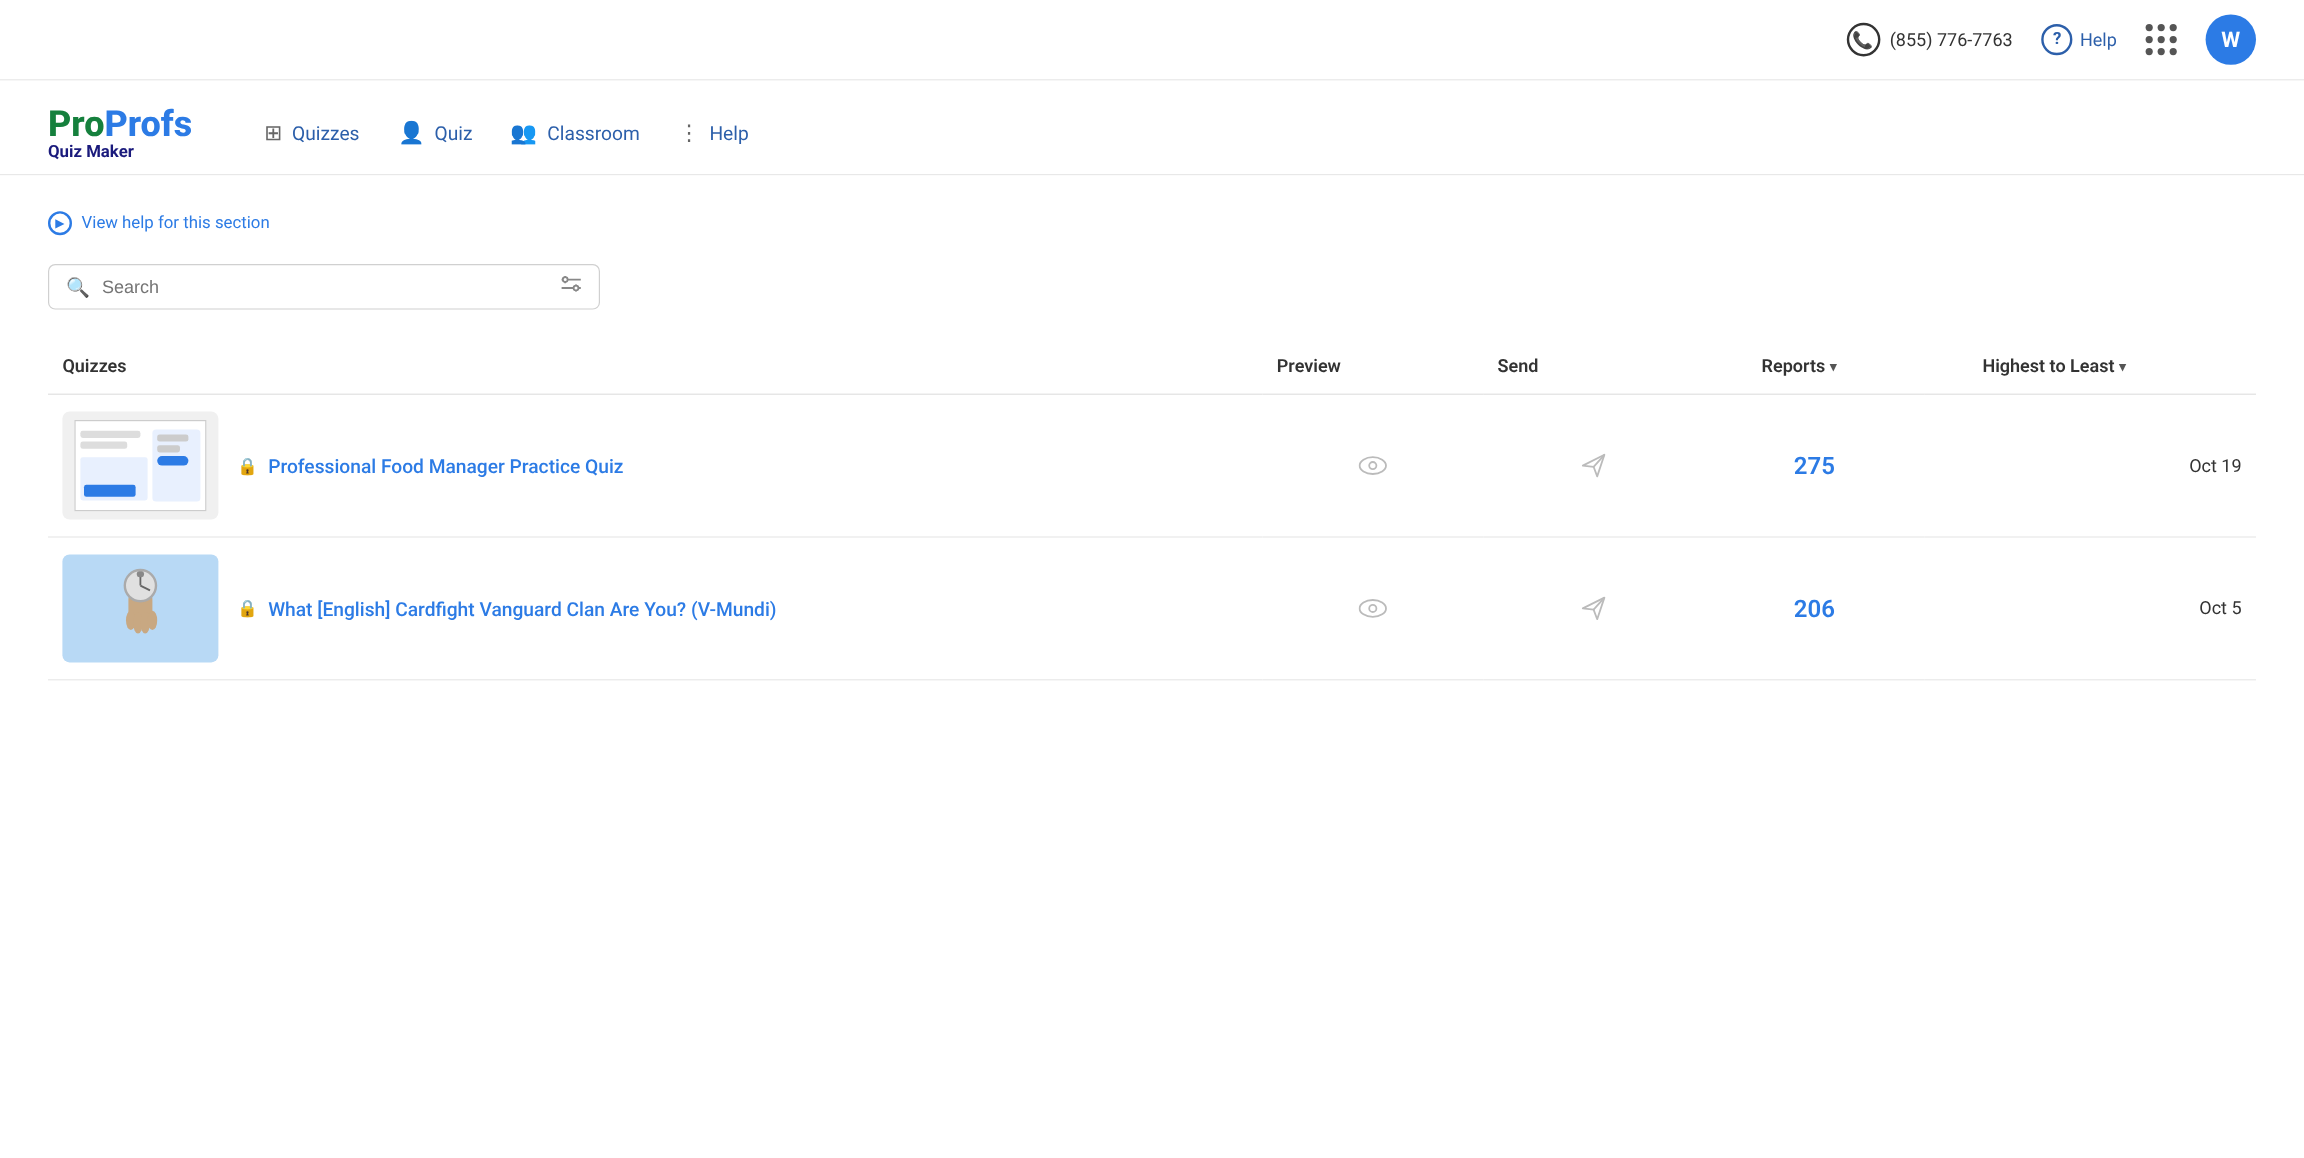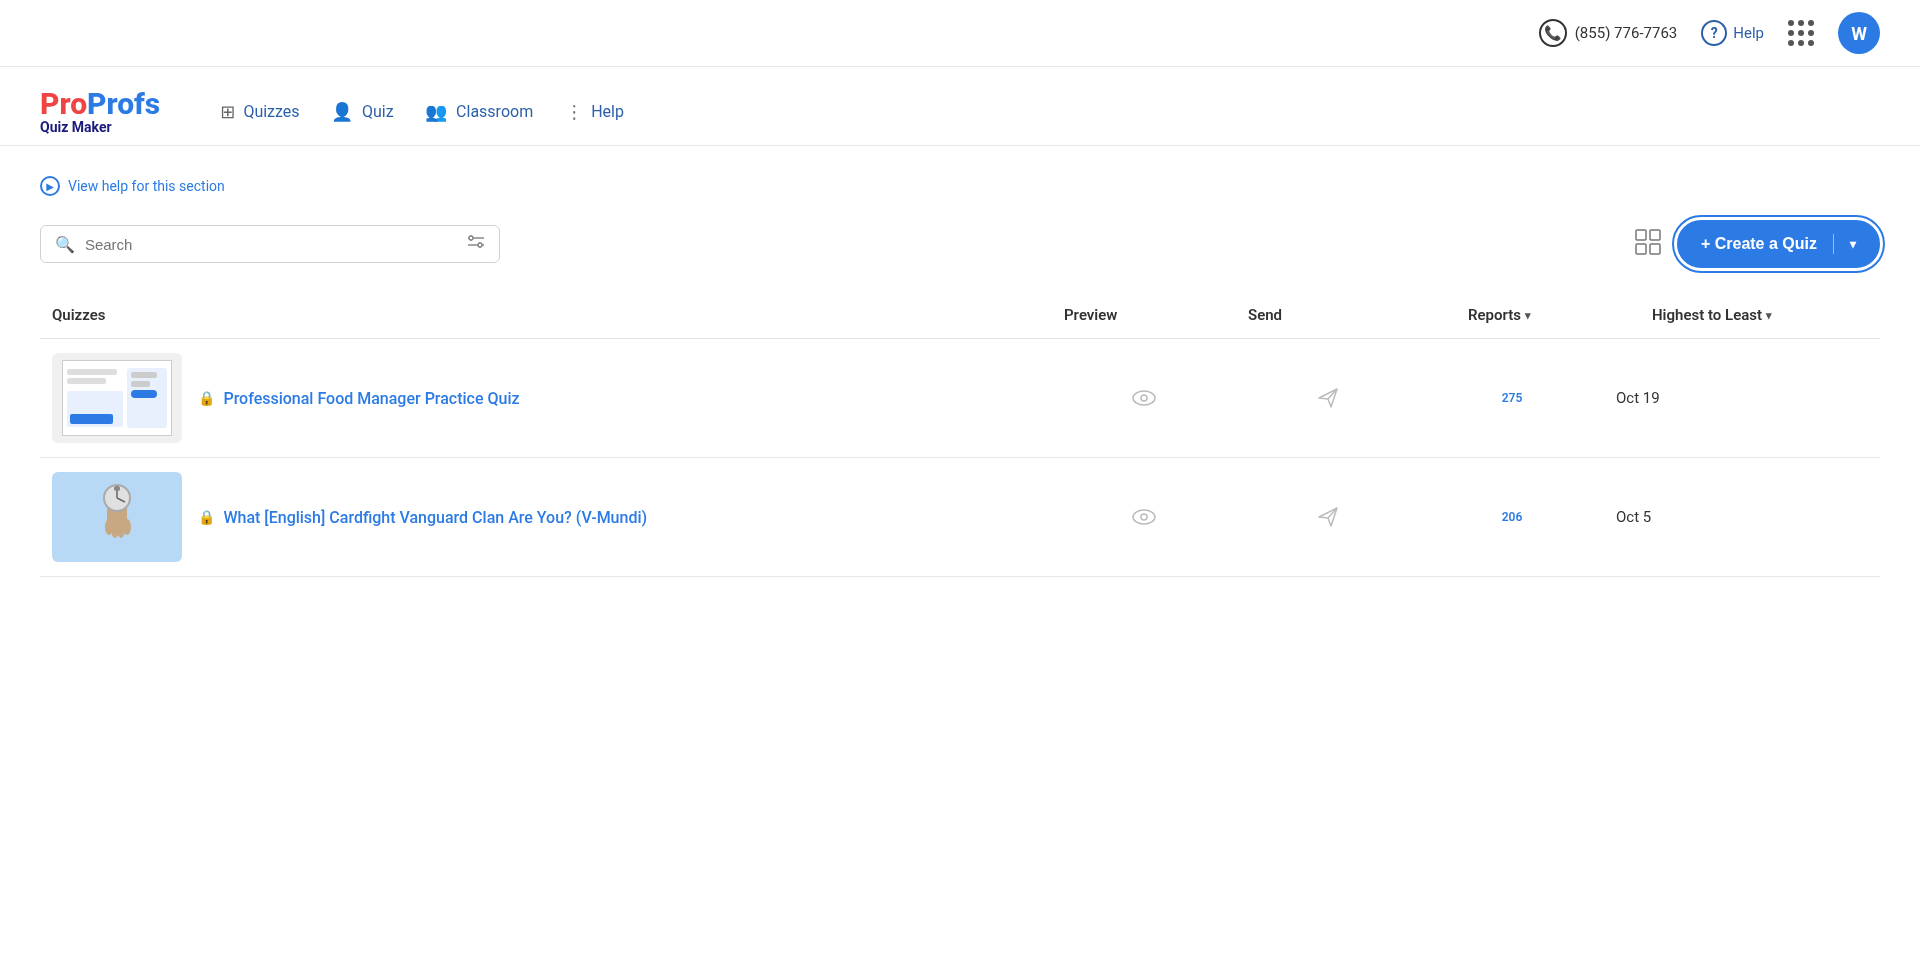--- a/index.html
+++ b/index.html
@@ -62,21 +62,21 @@
       align-items: center;
       padding: 20px 40px 10px 40px;
       border-bottom: 1px solid #e8e8e8;
       gap: 40px;
     }
     .logo {
       display: flex;
       flex-direction: column;
       line-height: 1.1;
     }
-    .logo-pro { color: #ef4444; font-size: 30px; font-weight: 800; display: inline; }
+    .logo-pro { color: #15803d; font-size: 30px; font-weight: 800; display: inline; }
     .logo-profs { color: #2c7be5; font-size: 30px; font-weight: 800; display: inline; }
     .logo-sub { color: #1a1a7c; font-size: 14px; font-weight: 700; text-align: left; }
     .nav-items {
       display: flex;
       align-items: center;
       gap: 32px;
       margin-left: 20px;
     }
     .nav-item {
       display: flex;
@@ -290,24 +290,25 @@
     .preview-icon, .send-icon {
       font-size: 20px;
       color: #aaa;
       cursor: pointer;
       display: flex;
       justify-content: center;
     }
     .reports-count {
       color: #2c7be5;
       font-weight: 600;
-      font-size: 12px;
+      font-size: 20px;
       text-align: center;
     }
     .date-cell {
+      text-align: right;
       color: #333;
       font-size: 15px;
     }
 
     
     .thumb2 {
       background: #b8d9f5;
       width: 130px;
       height: 90px;
       display: flex;
@@ -416,35 +417,20 @@
           <line x1="1" y1="4" x2="17" y2="4" stroke="#888" stroke-width="1.5"></line>
           <line x1="4" y1="4" x2="4" y2="1" stroke="#888" stroke-width="1.5"></line>
           <line x1="4" y1="4" x2="4" y2="7" stroke="#888" stroke-width="1.5"></line>
           <line x1="1" y1="11" x2="17" y2="11" stroke="#888" stroke-width="1.5"></line>
           <line x1="13" y1="11" x2="13" y2="8" stroke="#888" stroke-width="1.5"></line>
           <line x1="13" y1="11" x2="13" y2="14" stroke="#888" stroke-width="1.5"></line>
           <circle cx="4" cy="4" r="2" fill="#fff" stroke="#888" stroke-width="1.5"></circle>
           <circle cx="13" cy="11" r="2" fill="#fff" stroke="#888" stroke-width="1.5"></circle>
         </svg>
       </span>
-    </div>
-    <div class="right-actions">
-      <span class="grid-view-icon">
-        <svg width="26" height="26" viewBox="0 0 26 26" fill="none">
-          <rect x="1" y="1" width="10" height="10" rx="1" stroke="#777" stroke-width="1.5"></rect>
-          <rect x="15" y="1" width="10" height="10" rx="1" stroke="#777" stroke-width="1.5"></rect>
-          <rect x="1" y="15" width="10" height="10" rx="1" stroke="#777" stroke-width="1.5"></rect>
-          <rect x="15" y="15" width="10" height="10" rx="1" stroke="#777" stroke-width="1.5"></rect>
-        </svg>
-      </span>
-      <button class="create-quiz-btn">
-        <span>+ Create a Quiz</span>
-        <div class="btn-divider"></div>
-        <span class="chevron-down">▾</span>
-      </button>
     </div>
   </div>
 
   <table class="quiz-table">
     <thead>
       <tr>
         <th class="col-quizzes">
           <span>Quizzes</span>
         </th>
         <th class="col-preview">

